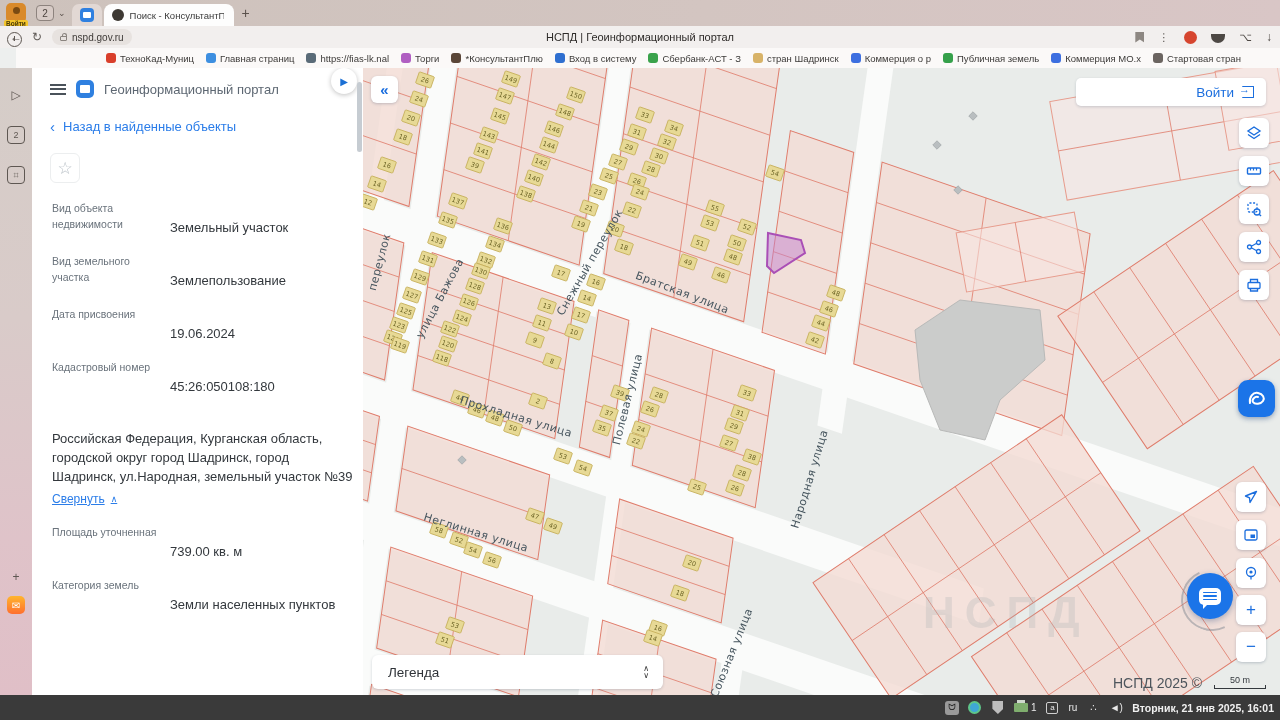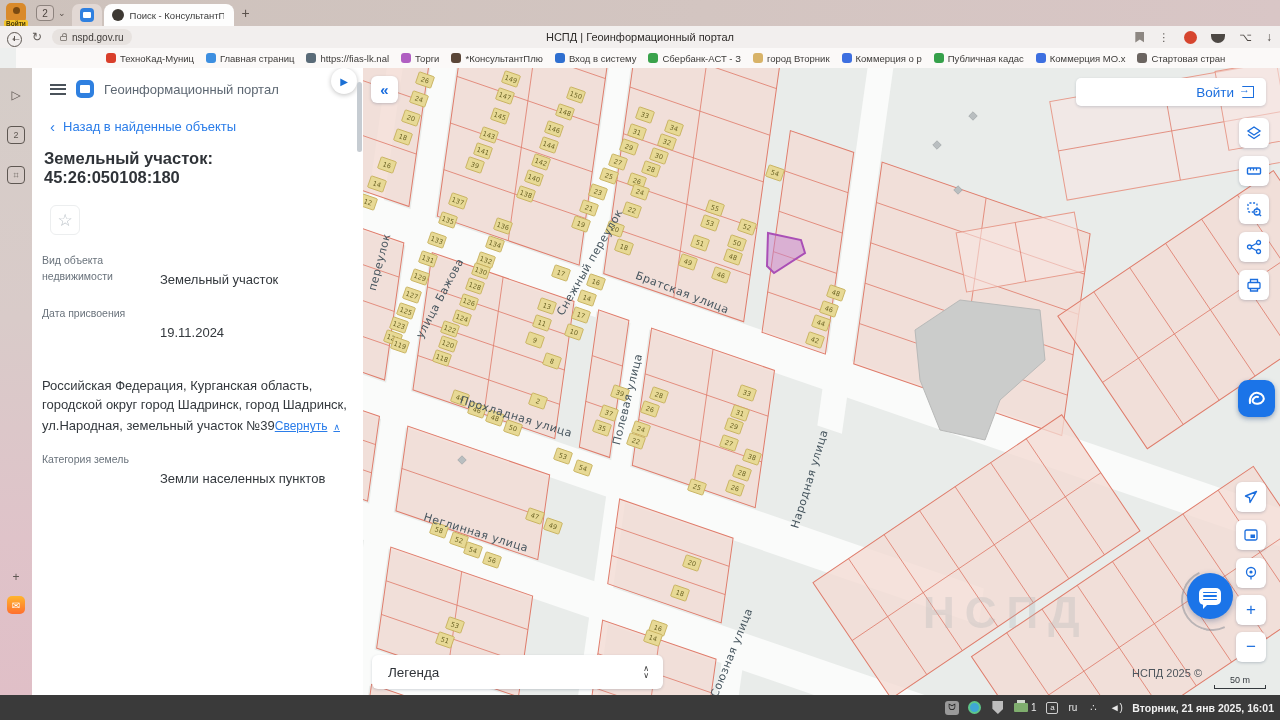--- a/index.html
+++ b/index.html
@@ -72,21 +72,21 @@
   .back-link .chev { font-size:15px; }
   .obj-title { margin:14px 18px 0 12px; font-size:16.5px; font-weight:bold; color:#2f3338; }
   .star-btn { margin:18px 0 0 18px; width:30px; height:30px; border:1px solid #eceeef; border-radius:6px;
     color:#b9c0c7; font-size:17px; display:flex; align-items:center; justify-content:center; }
   .tabs-row { position:relative; display:flex; gap:24px; margin:18px 0 0 18px; padding-right:10px;
     border-bottom:1px solid #e8eaec; white-space:nowrap; overflow:hidden; }
   .ptab { font-size:12.5px; color:#5d6772; padding-bottom:9px; cursor:pointer; flex:0 0 auto; }
   .ptab.active { color:#1a6fd4; border-bottom:3px solid #1a6fd4; }
   .tabs-more { position:absolute; right:6px; top:0px; width:26px; height:26px; border-radius:50%; background:#fff;
     box-shadow:0 1px 5px rgba(0,0,0,.25); color:#1a6fd4; font-size:10px; display:flex; align-items:center; justify-content:center; }
-  .fields { padding:16px 10px 0 10px; }
+  .fields { padding:16px 10px 0 20px; }
   .frow { display:flex; margin-bottom:14px; }
   .flabel { width:118px; flex:0 0 auto; font-size:10.5px; color:#6a737c; line-height:1.5; padding-top:2px; }
   .fvalue { font-size:13px; color:#33383d; line-height:1.45;margin-top:20px; }
   .flink { display:inline-flex; align-items:center; gap:6px; color:#2b7de9; font-size:12px;
     text-decoration:underline; margin-top:4px; cursor:pointer; }
   .flink .up { font-size:9px; text-decoration:none; }
   .panel-scroll { position:absolute; right:1px; top:6px; width:5px; height:615px; }
   .panel-scroll .thumb { position:absolute; top:8px; width:5px; height:70px; border-radius:3px; background:#c6ccd2; }
 
   
@@ -118,21 +118,21 @@
   .chat-fab:before { content:""; position:absolute; left:-6px; top:-4px; width:58px; height:58px; border-radius:50%;
     border:2px solid rgba(120,130,140,.45); border-top-color:transparent; border-right-color:transparent; transform:rotate(20deg); }
   .chat-bubble { width:22px; height:17px; border-radius:5px; background:#fff; position:relative; display:flex;
     flex-direction:column; justify-content:center; gap:2px; padding:0 4px; }
   .chat-bubble:after { content:""; position:absolute; left:4px; bottom:-4px; border:4px solid transparent; border-top-color:#fff; border-left-color:#fff; }
   .chat-bubble i { display:block; height:1.6px; background:#1b74e8; border-radius:1px; }
   .legend-bar { position:absolute; left:9px; bottom:6px; width:291px; height:34px; background:#fff; border-radius:6px;
     box-shadow:0 1px 3px rgba(40,60,90,.2); display:flex; align-items:center; justify-content:space-between;
     padding:0 14px 0 16px; font-size:13.5px; color:#2f3338; }
   .updown { display:flex; flex-direction:column; line-height:6px; font-size:8px; color:#333; gap:1px; }
-  .attribution { position:absolute; right:78px; bottom:16px; font-size:11px; color:#4d555c; }
+  .attribution { position:absolute; right:78px; bottom:4px; font-size:14px; color:#4d555c; }
   .scalebar { position:absolute; right:14px; bottom:6px; width:52px; text-align:center; font-size:9px; color:#33383d; }
   .scalebar .bar { height:4px; border-left:1px solid #33383d; border-right:1px solid #33383d; border-bottom:1px solid #33383d; }
 
   .tool-ic { width:16px; height:16px; }
 
   
   .taskbar { position:absolute; left:0; top:695px; width:1280px; height:25px; background:#3a3a3a;
     display:flex; align-items:center; }
   .tb-apps { display:flex; align-items:center; gap:7px; padding-left:6px; }
   .tray { position:absolute; right:6px; display:flex; align-items:center; gap:9px; color:#e8e8e8; font-size:10px; }
@@ -212,29 +212,29 @@
       <span class="bm">
         <i style="background: rgb(47, 111, 208);"></i>
         <span>Вход в систему</span>
       </span>
       <span class="bm">
         <i style="background: rgb(58, 162, 75);"></i>
         <span>Сбербанк-АСТ - З</span>
       </span>
       <span class="bm">
         <i style="background: rgb(216, 179, 104);"></i>
-        <span>город Вторник</span>
+        <span>стран Шадринск</span>
       </span>
       <span class="bm">
         <i style="background: rgb(61, 111, 224);"></i>
         <span>Коммерция о р</span>
       </span>
       <span class="bm">
         <i style="background: rgb(53, 160, 74);"></i>
-        <span>Публичная кадас</span>
+        <span>Публичная земель</span>
       </span>
       <span class="bm">
         <i style="background: rgb(61, 111, 224);"></i>
         <span>Коммерция МО.х</span>
       </span>
       <span class="bm">
         <i style="background: rgb(107, 100, 96);"></i>
         <span>Стартовая стран</span>
       </span>
     </div>
@@ -251,37 +251,48 @@
   <div class="panel">
     <div class="panel-head">
       <div class="burger"></div>
       <div class="applogo"></div>
       <div class="app-title">Геоинформационный портал</div>
     </div>
     <div class="back-link">
       <span class="chev">‹</span>
       <span>Назад в найденные объекты</span>
     </div>
-    <div class="obj-title">Земельный участок: 45:26:050108:180</div>
     <div class="star-btn">☆</div>
     <div class="tabs-more">▶</div>
     <div class="fields" id="panel-fields">
         <div class="frow">
           <div class="flabel">Вид объекта недвижимости</div>
           <div class="fvalue">Земельный участок</div>
         </div>
         <div class="frow">
+          <div class="flabel">Вид земельного участка</div>
+          <div class="fvalue">Землепользование</div>
+        </div>
+        <div class="frow">
           <div class="flabel">Дата присвоения</div>
-          <div class="fvalue">19.11.2024</div>
+          <div class="fvalue">19.06.2024</div>
+        </div>
+        <div class="frow">
+          <div class="flabel">Кадастровый номер</div>
+          <div class="fvalue">45:26:050108:180</div>
         </div>
         <div class="frow">
           <div class="fvalue">Российская Федерация, Курганская область, городской округ город Шадринск, город Шадринск, ул.Народная, земельный участок №39<div class="flink">
               <span>Свернуть</span>
               <span class="up">∧</span>
             </div></div>
+        </div>
+        <div class="frow">
+          <div class="flabel">Площадь уточненная</div>
+          <div class="fvalue">739.00 кв. м</div>
         </div>
         <div class="frow">
           <div class="flabel">Категория земель</div>
           <div class="fvalue">Земли населенных пунктов</div>
         </div>
       </div>
     <div class="panel-scroll">
         <div class="thumb"></div>
       </div>
   </div>

